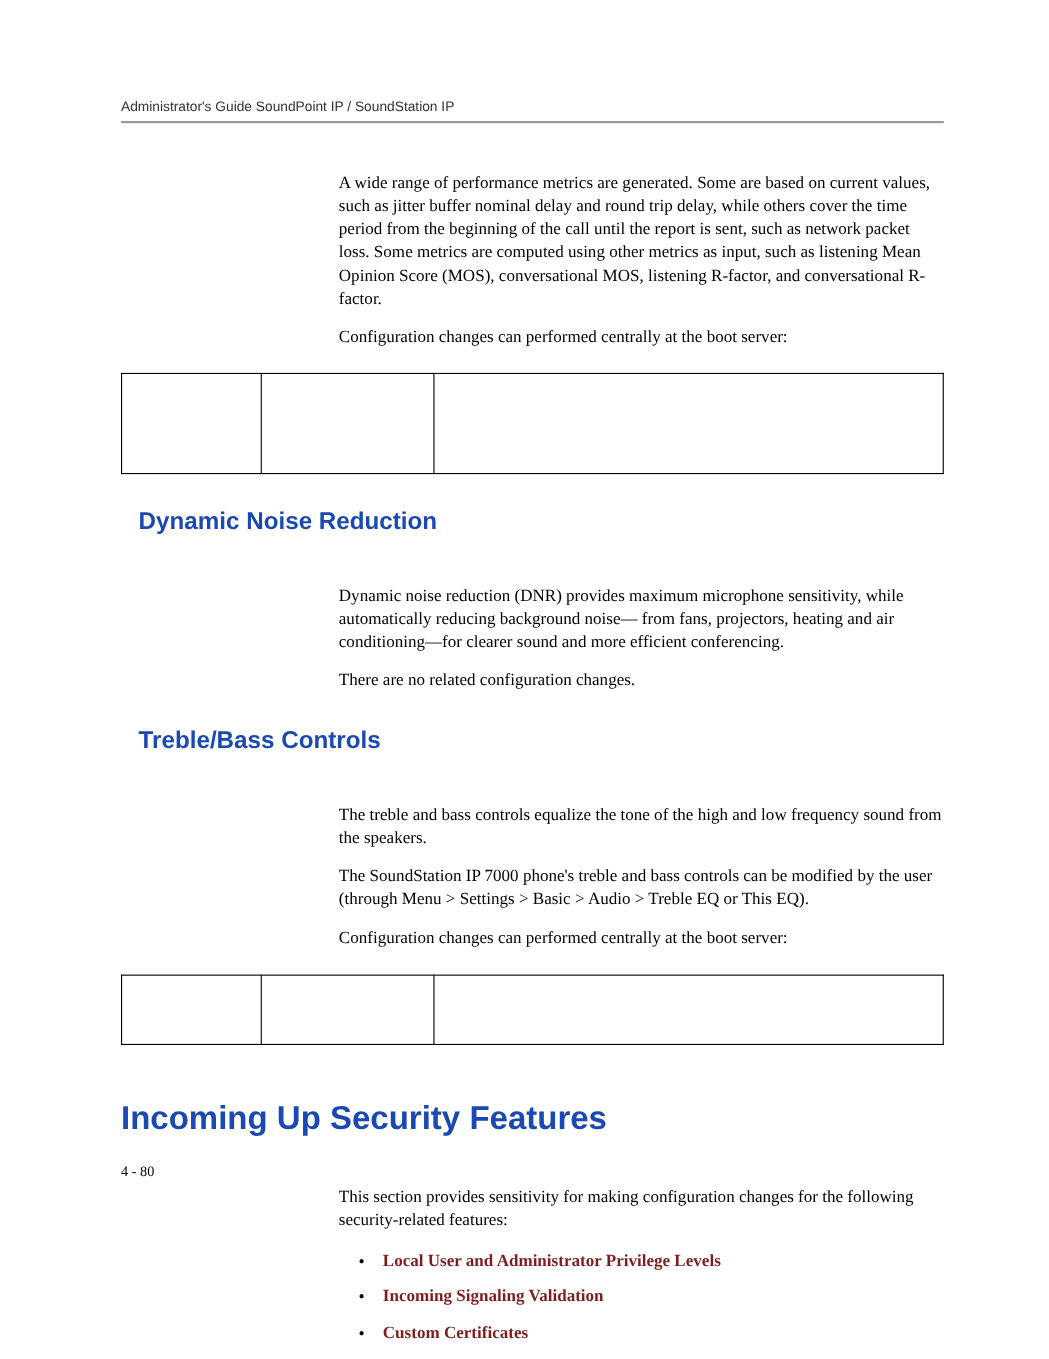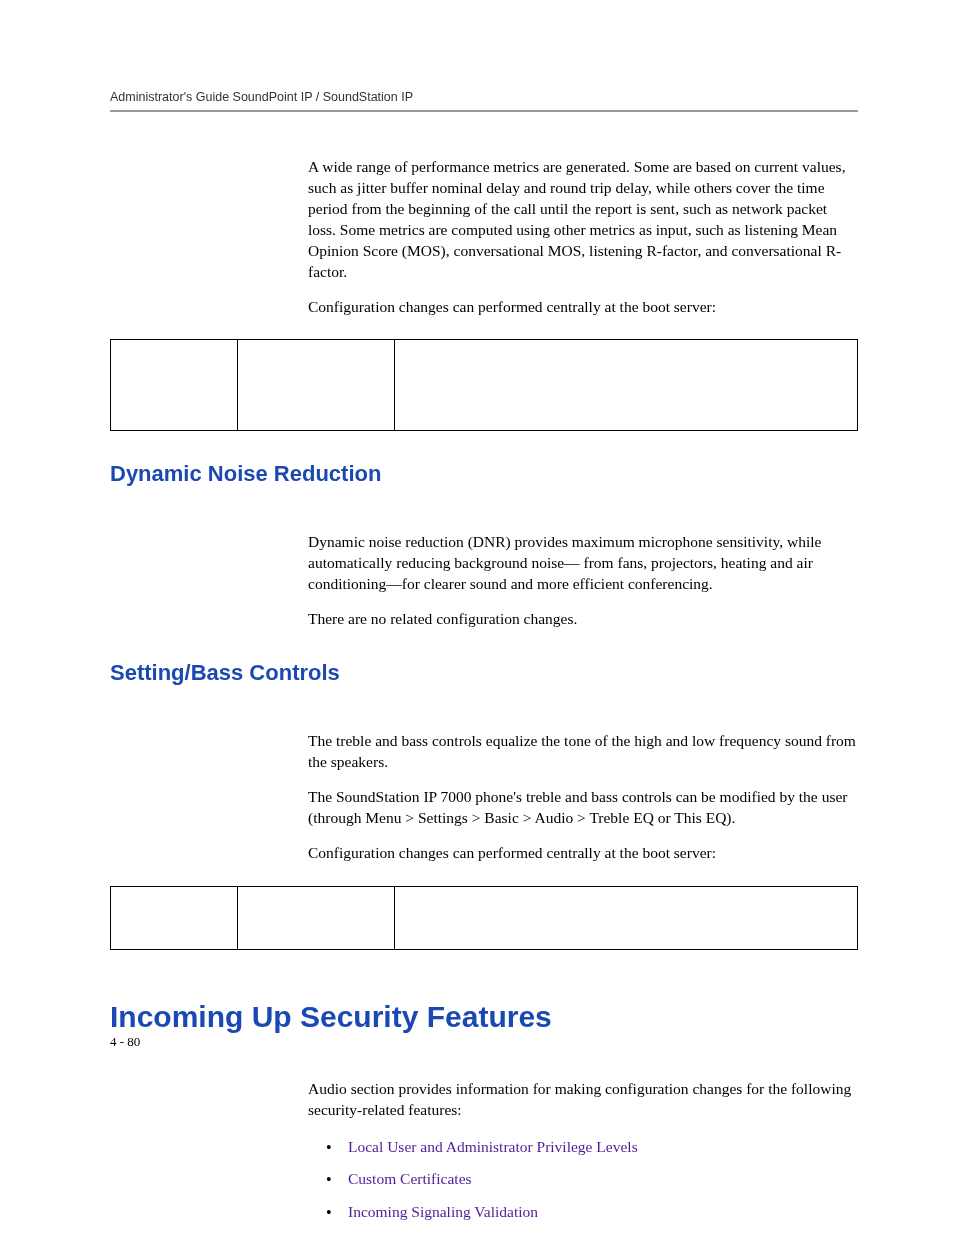--- a/index.html
+++ b/index.html
@@ -38,21 +38,21 @@
     margin-top: 45px;
   }
   .body-block p {
     margin: 0 0 14px 0;
   }
   .h2 {
     font-family: "Trebuchet MS", Futura, Arial, sans-serif;
     font-weight: 700;
     font-size: 22px;
     color: #1a49b3;
-    margin: 30px 0 12px 0;
+    margin: 30px 0 12px 16px;
   }
   .h1 {
     font-family: "Trebuchet MS", Futura, Arial, sans-serif;
     font-weight: 700;
     font-size: 30px;
     color: #1a49b3;
     margin: 50px 0 18px 0;
   }
   table.placeholder {
     width: 100%;
@@ -85,26 +85,27 @@
   }
   .bullets li::before {
     content: "•";
     position: absolute;
     left: 0;
     top: 0;
     color: #000;
     font-size: 16px;
   }
   .link {
-    color: #4c1d95;
+    color: #7f1d1d;
+    font-weight: bold;
   }
   .footer {
     position: absolute;
     left: 110px;
-    bottom: 103px;
+    bottom: 80px;
     font-size: 13px;
     font-family: "Palatino Linotype", "Book Antiqua", Palatino, serif;
     color: #000;
   }
   .bold { font-weight: 400; }
 </style>
 </head>
 <body>
 
 <div class="page">
@@ -126,52 +127,52 @@
     </tr>
   </tbody>
     </table>
 
   <div class="h2">Dynamic Noise Reduction</div>
   <div class="body-block">
     <p>Dynamic noise reduction (DNR) provides maximum microphone sensitivity, while automatically reducing background noise— from fans, projectors, heating and air conditioning—for clearer sound and more efficient conferencing.</p>
     <p>There are no related configuration changes.</p>
   </div>
 
-  <div class="h2">Setting/Bass Controls</div>
+  <div class="h2">Treble/Bass Controls</div>
   <div class="body-block">
     <p>The treble and bass controls equalize the tone of the high and low frequency sound from the speakers.</p>
     <p>
       <span>The SoundStation IP 7000 phone's treble and bass controls can be modified by the user (through </span><span class="bold">Menu &gt; Settings &gt; Basic &gt; Audio &gt; Treble EQ</span><span> or </span><span class="bold">This EQ</span><span>).</span>
     </p>
     <p>Configuration changes can performed centrally at the boot server:</p>
   </div>
 
   <table class="placeholder short">
     <tbody>
         <tr>
       <td class="c1"></td>
       <td class="c2"></td>
       <td class="c3"></td>
     </tr>
   </tbody>
     </table>
 
   <div class="h1">Incoming Up Security Features</div>
   <div class="body-block">
-    <p>Audio section provides information for making configuration changes for the following security-related features:</p>
+    <p>This section provides sensitivity for making configuration changes for the following security-related features:</p>
   </div>
   <div class="bullets">
     <ul>
       <li>
         <span class="link">Local User and Administrator Privilege Levels</span>
       </li>
       <li>
-        <span class="link">Custom Certificates</span>
+        <span class="link">Incoming Signaling Validation</span>
       </li>
       <li>
-        <span class="link">Incoming Signaling Validation</span>
+        <span class="link">Custom Certificates</span>
       </li>
     </ul>
   </div>
 
   <div class="footer">4 - 80</div>
 
 </div>
 
 </body></html>

